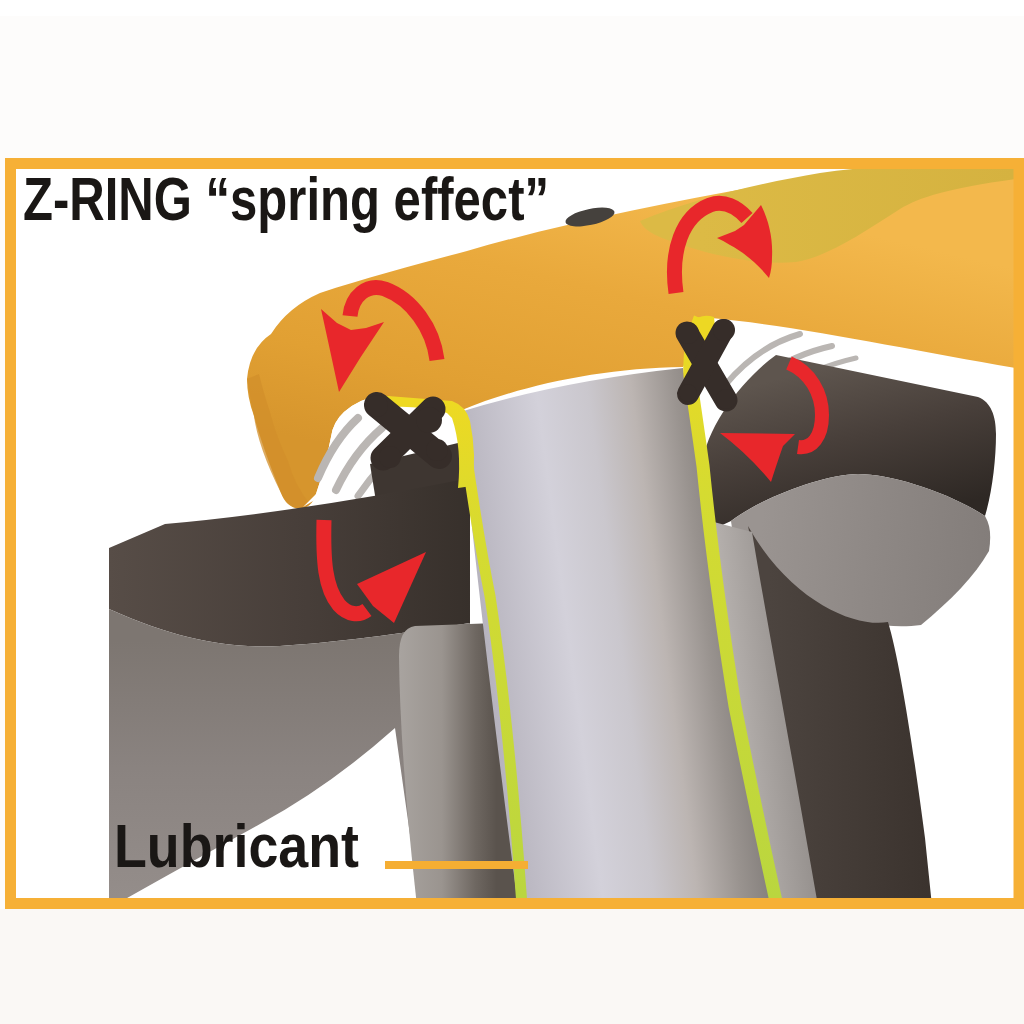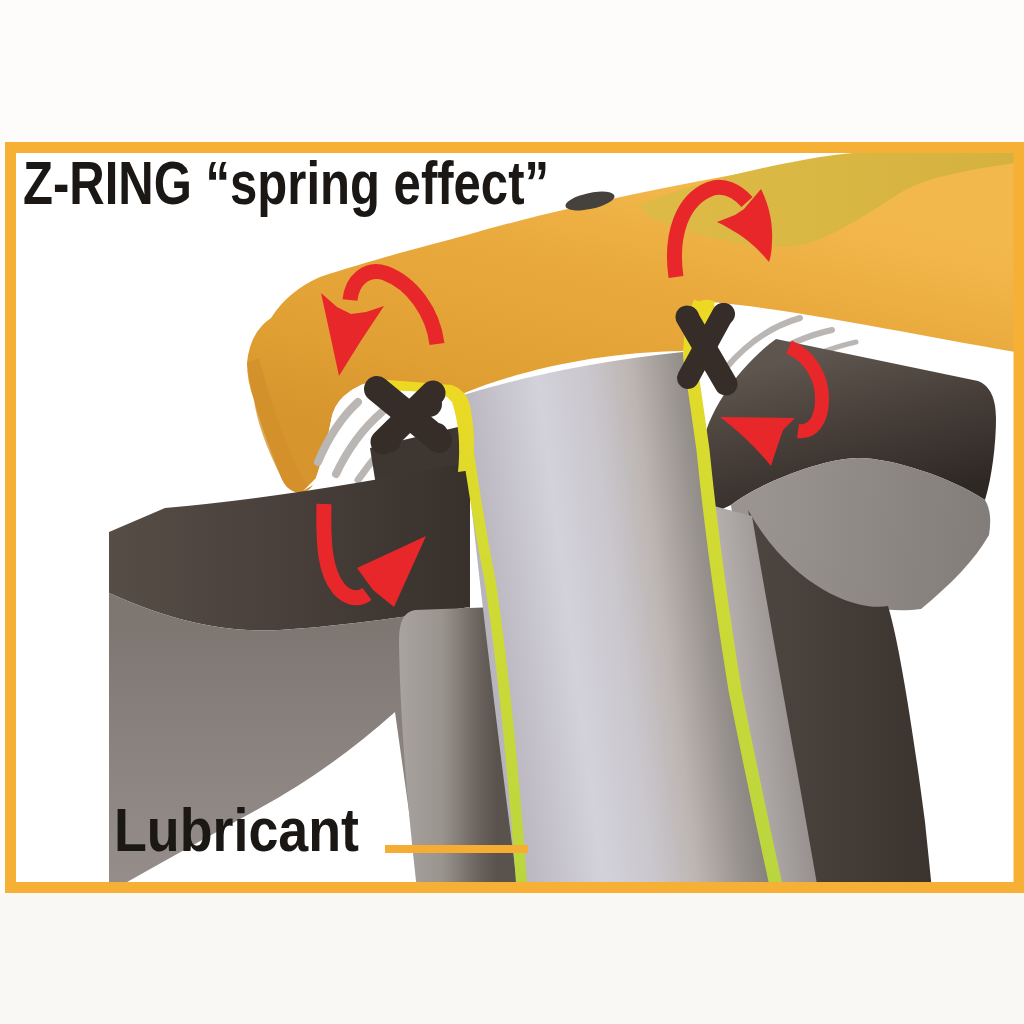--- a/index.html
+++ b/index.html
@@ -1,16 +1,16 @@
 <!DOCTYPE html>
 <html><head>
 <meta charset="utf-8">
 <style>
   html,body{margin:0;padding:0;width:1024px;height:1024px;background:#ffffff;}
-  .page{position:relative;width:1024px;height:884px;font-family:"Liberation Sans",sans-serif;}
+  .page{position:relative;width:1024px;height:884px;font-family:"Liberation Sans",sans-serif;margin-top:16px;}
   svg{display:block;}
 </style>
 </head>
 <body>
 <div class="page">
 <svg width="1024" height="1024" viewBox="0 0 1024 1024">
 <defs>
   <clipPath id="inner">
           <rect x="15" y="153" width="999" height="729"></rect>
         </clipPath>

